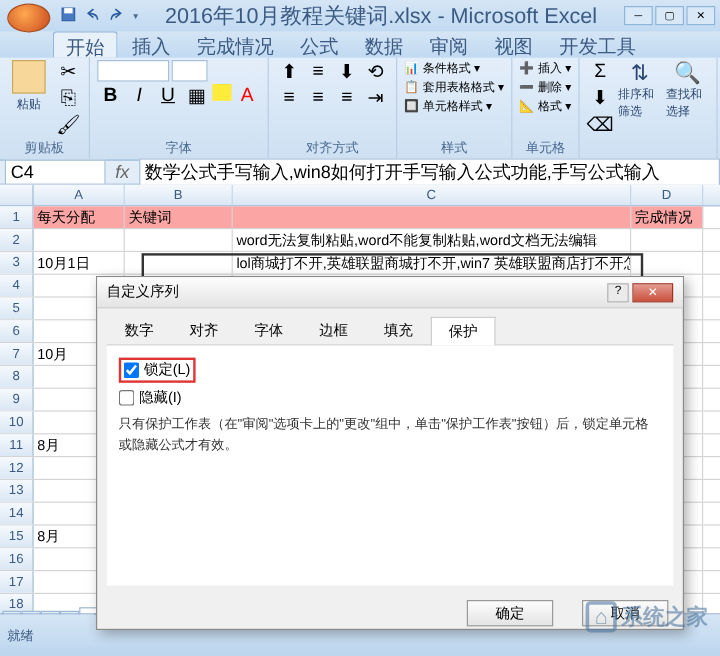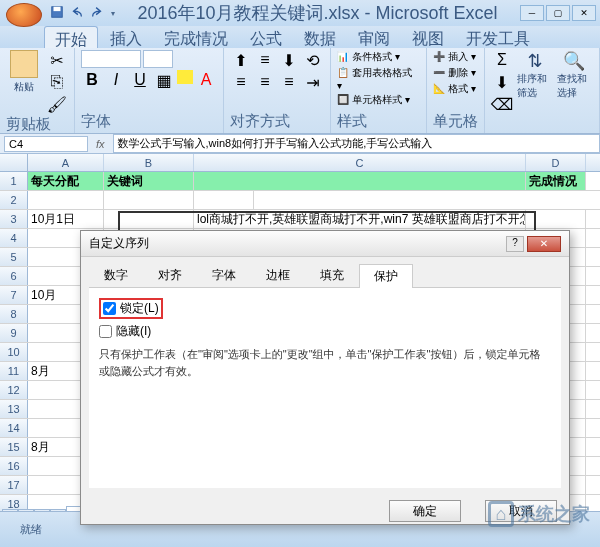--- a/index.html
+++ b/index.html
@@ -15,67 +15,67 @@
     .win-btn { width: 24px; height: 16px; border: 1px solid #8fb6da; background: #d8e8f6; font-size: 9px; display: flex; align-items: center; justify-content: center; cursor: pointer;}
     
     
     .ribbon-tabs { height: 22px; background: linear-gradient(#d5e5f5,#c1daf2); display: flex; padding-left: 44px; gap: 2px; font-size: 16px; }
     .ribtab { padding: 3px 10px; color: #3b5a82; cursor: pointer; }
     .ribtab.active { background: #e8f0f9; border: 1px solid #95b6dc; border-bottom: none; border-radius: 3px 3px 0 0; }
     
     
     .ribbon { height: 86px; background: linear-gradient(#e4eefa,#cde0f2); border-bottom: 1px solid #9eb8d6; display: flex; }
     .rgroup { border-right: 1px solid #b8cee6; padding: 2px 6px; display: flex; flex-direction: column; justify-content: space-between; }
-    .rgroup-label { font-size: 15px; color: #4b6a90; padding-top: 1px;}
+    .rgroup-label { font-size: 11px; color: #4b6a90; text-align: center; padding-top: 1px;}
     .rgroup-body { display: flex; align-items: flex-start; gap: 4px; height: 66px;}
     .big-btn { width: 36px; display: flex; flex-direction: column; align-items: center; font-size: 10px; color: #2a4770; cursor:pointer;}
     .big-icon { width: 28px; height: 28px; background: #f8d89a; border: 1px solid #c9a95f; margin-bottom: 2px;}
     .mini-grid { display: flex; flex-direction: column; gap: 2px; }
     .mini-row { display: flex; gap: 2px; }
     .mini-btn { width: 22px; height: 20px; border: 1px solid transparent; cursor:pointer; display:flex; align-items:center; justify-content:center;}
     .dropdown-ind{font-size:8px; color:#4b6a90; margin-left:1px;}
     .combo { height: 18px; font-size: 11px; border: 1px solid #a6bfdb; background: white; padding: 0 2px;}
     
     
-    .formula-row { height: 20px; background: #e3edf8; display: flex; align-items: center; border-bottom: 1px solid #a6bfdb; font-size: 11px;}
+    .formula-row { height: 20px; background: #e3edf8; display: flex; align-items: center; border-bottom: 1px solid #a6bfdb; font-size: 15px;}
     .name-box { width: 84px; border: 1px solid #a6bfdb; background: white; padding: 1px 4px; margin-left: 4px;}
     .fx-label { padding: 0 8px; font-style: italic; color: #666;}
     .formula-input { flex: 1; background: white; border: 1px solid #a6bfdb; padding: 1px 4px; white-space: nowrap; overflow: hidden;}
     
     
     .grid-area { position: relative; background: white; height: 380px; overflow: hidden;}
     .col-headers { display: flex; background: linear-gradient(#f5f9fd,#dae7f4); border-bottom: 1px solid #9eb8d6; height: 18px; font-size: 11px; color: #3b5a82;}
     .corner { width: 28px; border-right: 1px solid #9eb8d6;}
     .colh { border-right: 1px solid #c4d6ea; display: flex; align-items: center; justify-content: center; }
     .colA { width: 76px; } .colB { width: 90px; } .colC { width: 332px; } .colD { width: 60px;}
     .row { display: flex; height: 19px; font-size: 12px; border-bottom: 1px solid #d4d4d4;}
     .rowh { width: 28px; background: linear-gradient(#f5f9fd,#dae7f4); border-right: 1px solid #9eb8d6; display:flex; align-items:center; justify-content:center; font-size:11px; color:#3b5a82;}
     .cell { border-right: 1px solid #d4d4d4; padding: 1px 3px; overflow: hidden; white-space: nowrap;}
-    .cell.header-cell { font-weight: bold; background: #86efac;}
+    .cell.header-cell { font-weight: normal; background: #fca5a5;}
     .sel-range { position: absolute; border: 2px solid #333; left: 118px; top: 57px; width: 418px; height: 38px; pointer-events:none;}
     
     
     .dialog { position: absolute; left: 80px; top: 230px; width: 490px; height: 295px; background: #f0f0f0; border: 1px solid #8b8b8b; box-shadow: 3px 3px 10px rgba(0,0,0,0.3);}
     .dlg-title { height: 26px; background: linear-gradient(#fdfdfd,#e4e4e4); border-bottom: 1px solid #ccc; display:flex; align-items:center; padding: 0 8px; font-size: 12px;}
     .dlg-title span{flex:1;}
     .dlg-help{ width:18px; height:16px; border:1px solid #b5b5b5; background:#eaeaea; font-size:10px; text-align:center; margin-right:3px; cursor:pointer;}
     .dlg-close{ width:34px; height:16px; background: linear-gradient(#e49a90,#c9513e); border:1px solid #a03424; color:white; font-size:10px; text-align:center; cursor:pointer; display:flex; align-items:center; justify-content:center;}
     .dlg-tabs { display:flex; margin: 6px 8px 0 8px; font-size:12px; border-bottom:1px solid #ccc;}
     .dlg-tab { padding: 3px 14px; border:1px solid transparent; border-bottom:none; cursor:pointer;}
     .dlg-tab.active { background: white; border-color: #ccc; position:relative; top:1px;}
     .dlg-body { background: white; margin: 0 8px; height: 200px; padding: 10px; font-size: 12px;}
     .chk-row { display:flex; align-items:center; gap:4px; margin-bottom: 4px;}
     .chk-row input{ width:13px; height:13px;}
     .chk-row.hilite { border: 2px solid #e03434; display: inline-flex; padding: 0 2px;}
     .dlg-hint { font-size: 11px; color: #333; margin-top: 6px; line-height: 1.5;}
     .dlg-buttons { display:flex; justify-content:flex-end; gap:24px; padding: 12px 12px;}
     .dlg-btn { width: 72px; height: 22px; font-size:12px; border:1px solid #999; background: linear-gradient(#fcfcfc,#e4e4e4); cursor:pointer;}
     
     
-    .statusbar { position:absolute; bottom:0; left:0; right:0; height:36px; background: linear-gradient(#d5e5f5,#bcd6ee); border-top:1px solid #9eb8d6; font-size:11px; color:#3b5a82; display:flex; align-items:center; padding:0 20px;}
+    .statusbar { position:absolute; bottom:0; left:0; right:0; height:36px; background: linear-gradient(#d5e5f5,#bcd6ee); border-top:1px solid #9eb8d6; font-size:11px; color:#3b5a82; display:flex; align-items:center; padding:0 6px;}
     
     
     .watermark { position:absolute; right:10px; bottom:20px; font-size:18px; color: rgba(80,120,160,0.6); font-weight:bold; display:flex; align-items:center; gap:4px;}
     .wm-icon{ width:26px; height:26px; border:3px solid rgba(80,120,160,0.6); border-radius:4px; display:flex; align-items:center; justify-content:center;}
     
     .sheet-tabs{ position:absolute; bottom:20px; left:2px; display:flex; font-size:11px; align-items:center;}
     .sheet-nav{ width:16px; height:16px; border:1px solid #9eb8d6; background:#e3edf8; text-align:center; cursor:pointer; font-size:9px; line-height:14px;}
     .sheet-tab{ padding:2px 10px; background:white; border:1px solid #9eb8d6; cursor:pointer;}
     
     svg{width:14px;height:14px;}
@@ -234,20 +234,21 @@
         <div class="rowh">1</div>
         <div class="cell colA header-cell">每天分配</div>
         <div class="cell colB header-cell">关键词</div>
         <div class="cell colC header-cell"></div>
         <div class="cell colD header-cell">完成情况</div>
       </div>
       <div class="row">
         <div class="rowh">2</div>
         <div class="cell colA"></div>
         <div class="cell colB"></div>
+        <div class="cell colC">word无法复制粘贴,word不能复制粘贴,word文档无法编辑</div>
         <div class="cell colD"></div>
       </div>
       <div class="row">
         <div class="rowh">3</div>
         <div class="cell colA">10月1日</div>
         <div class="cell colB"></div>
         <div class="cell colC">lol商城打不开,英雄联盟商城打不开,win7 英雄联盟商店打不开怎么办</div>
         <div class="cell colD"></div>
       </div>
       <div class="row">

